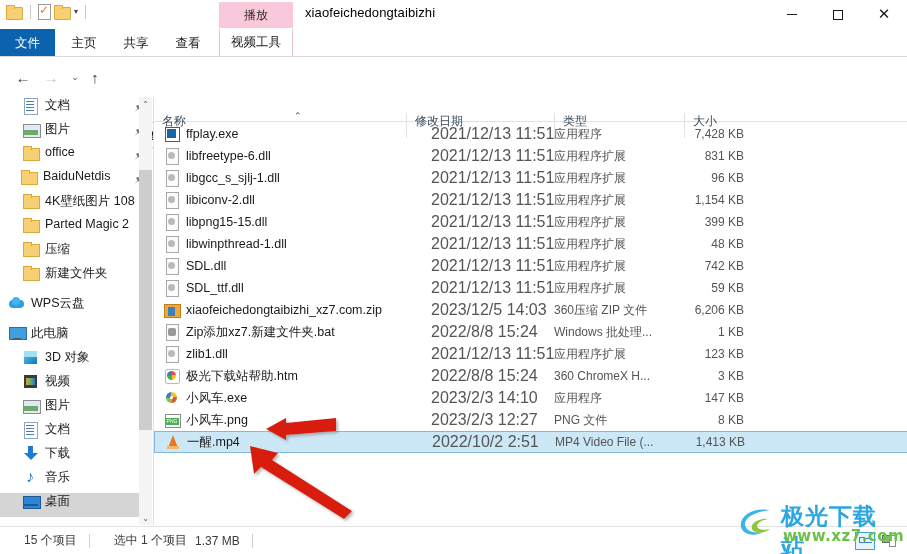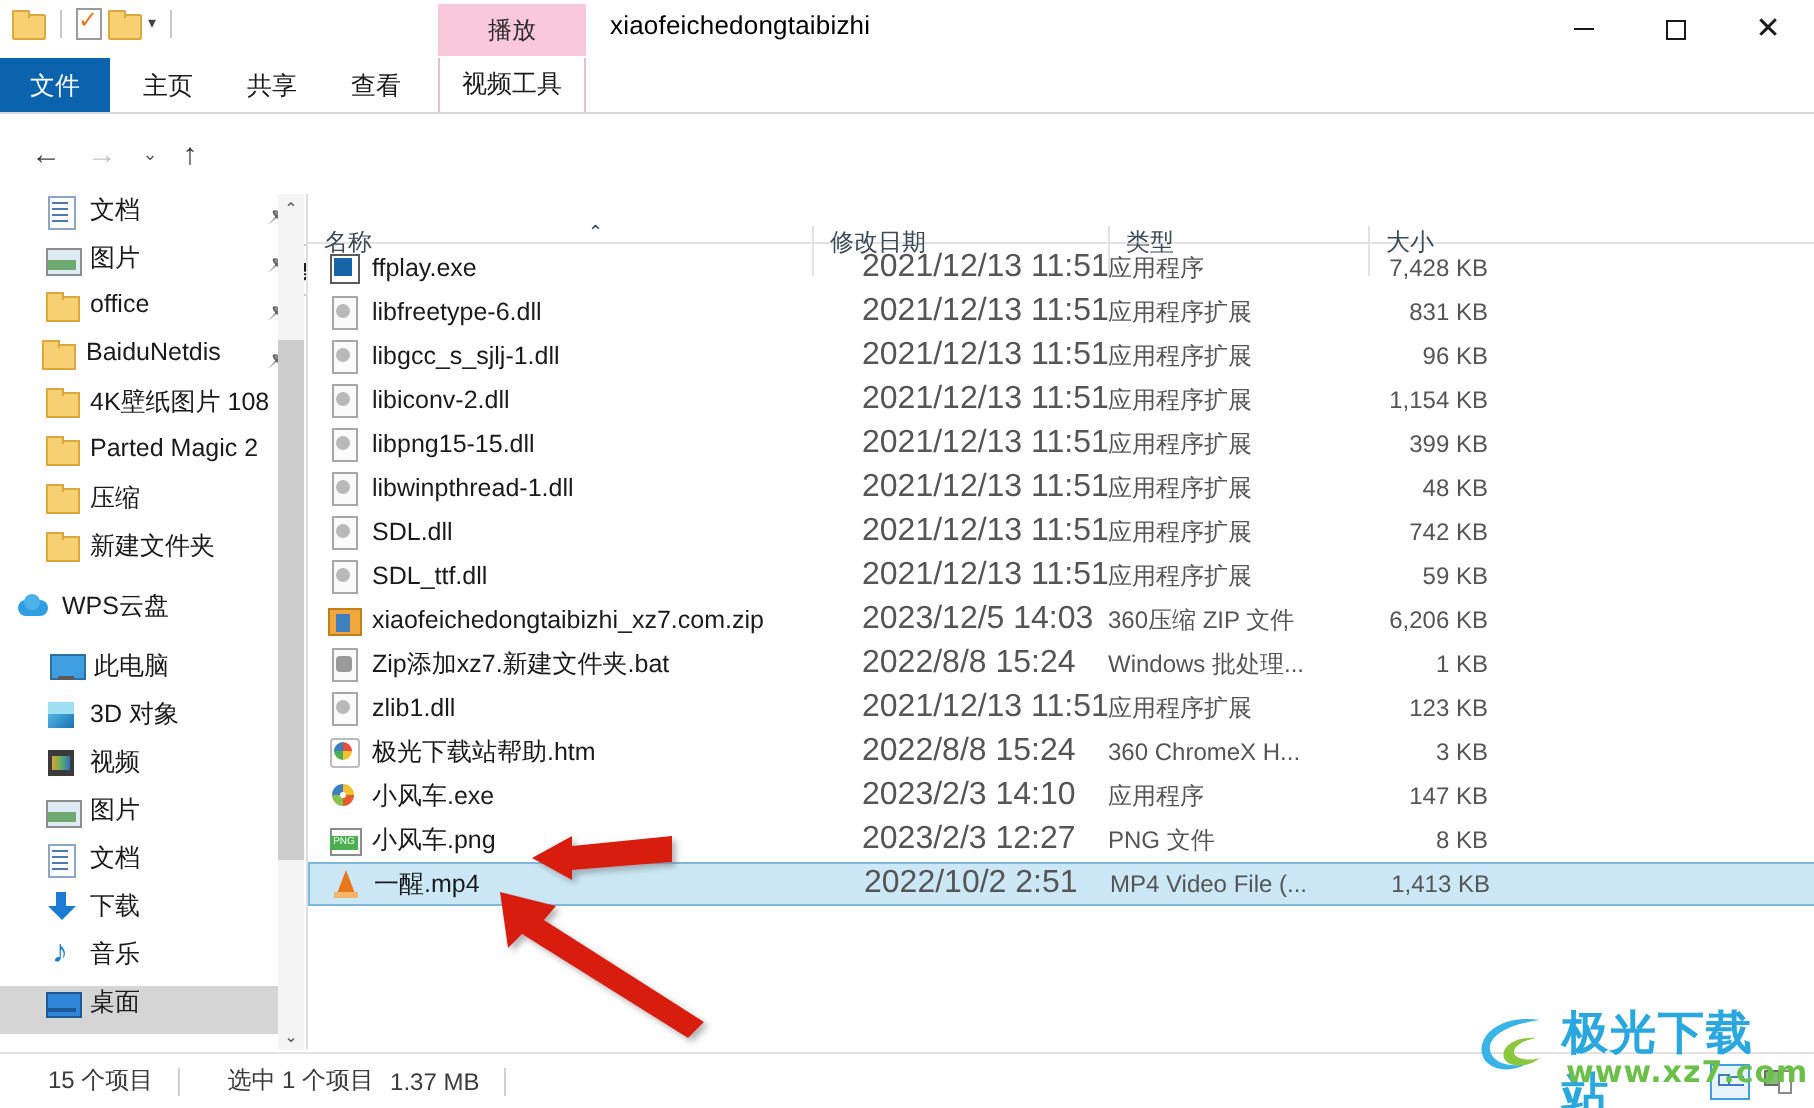--- a/index.html
+++ b/index.html
@@ -278,21 +278,21 @@
           <span>新建文件夹</span>
         </div>
       </div>
     <div id="sb-cloud">
         <div class="nav-item" style="padding-left: 8px; margin-top: 6px;">
           <span class="nav-ico i-cloud"></span>
           <span>WPS云盘</span>
         </div>
       </div>
     <div id="sb-pc">
-        <div class="nav-item" style="padding-left: 24px; margin-top: 6px;">
+        <div class="nav-item" style="padding-left: 8px; margin-top: 6px;">
           <span class="nav-ico i-pc"></span>
           <span>此电脑</span>
         </div>
         <div class="nav-item" style="padding-left: 22px;">
           <span class="nav-ico i-3d"></span>
           <span>3D 对象</span>
         </div>
         <div class="nav-item" style="padding-left: 22px;">
           <span class="nav-ico i-vid"></span>
           <span>视频</span>

